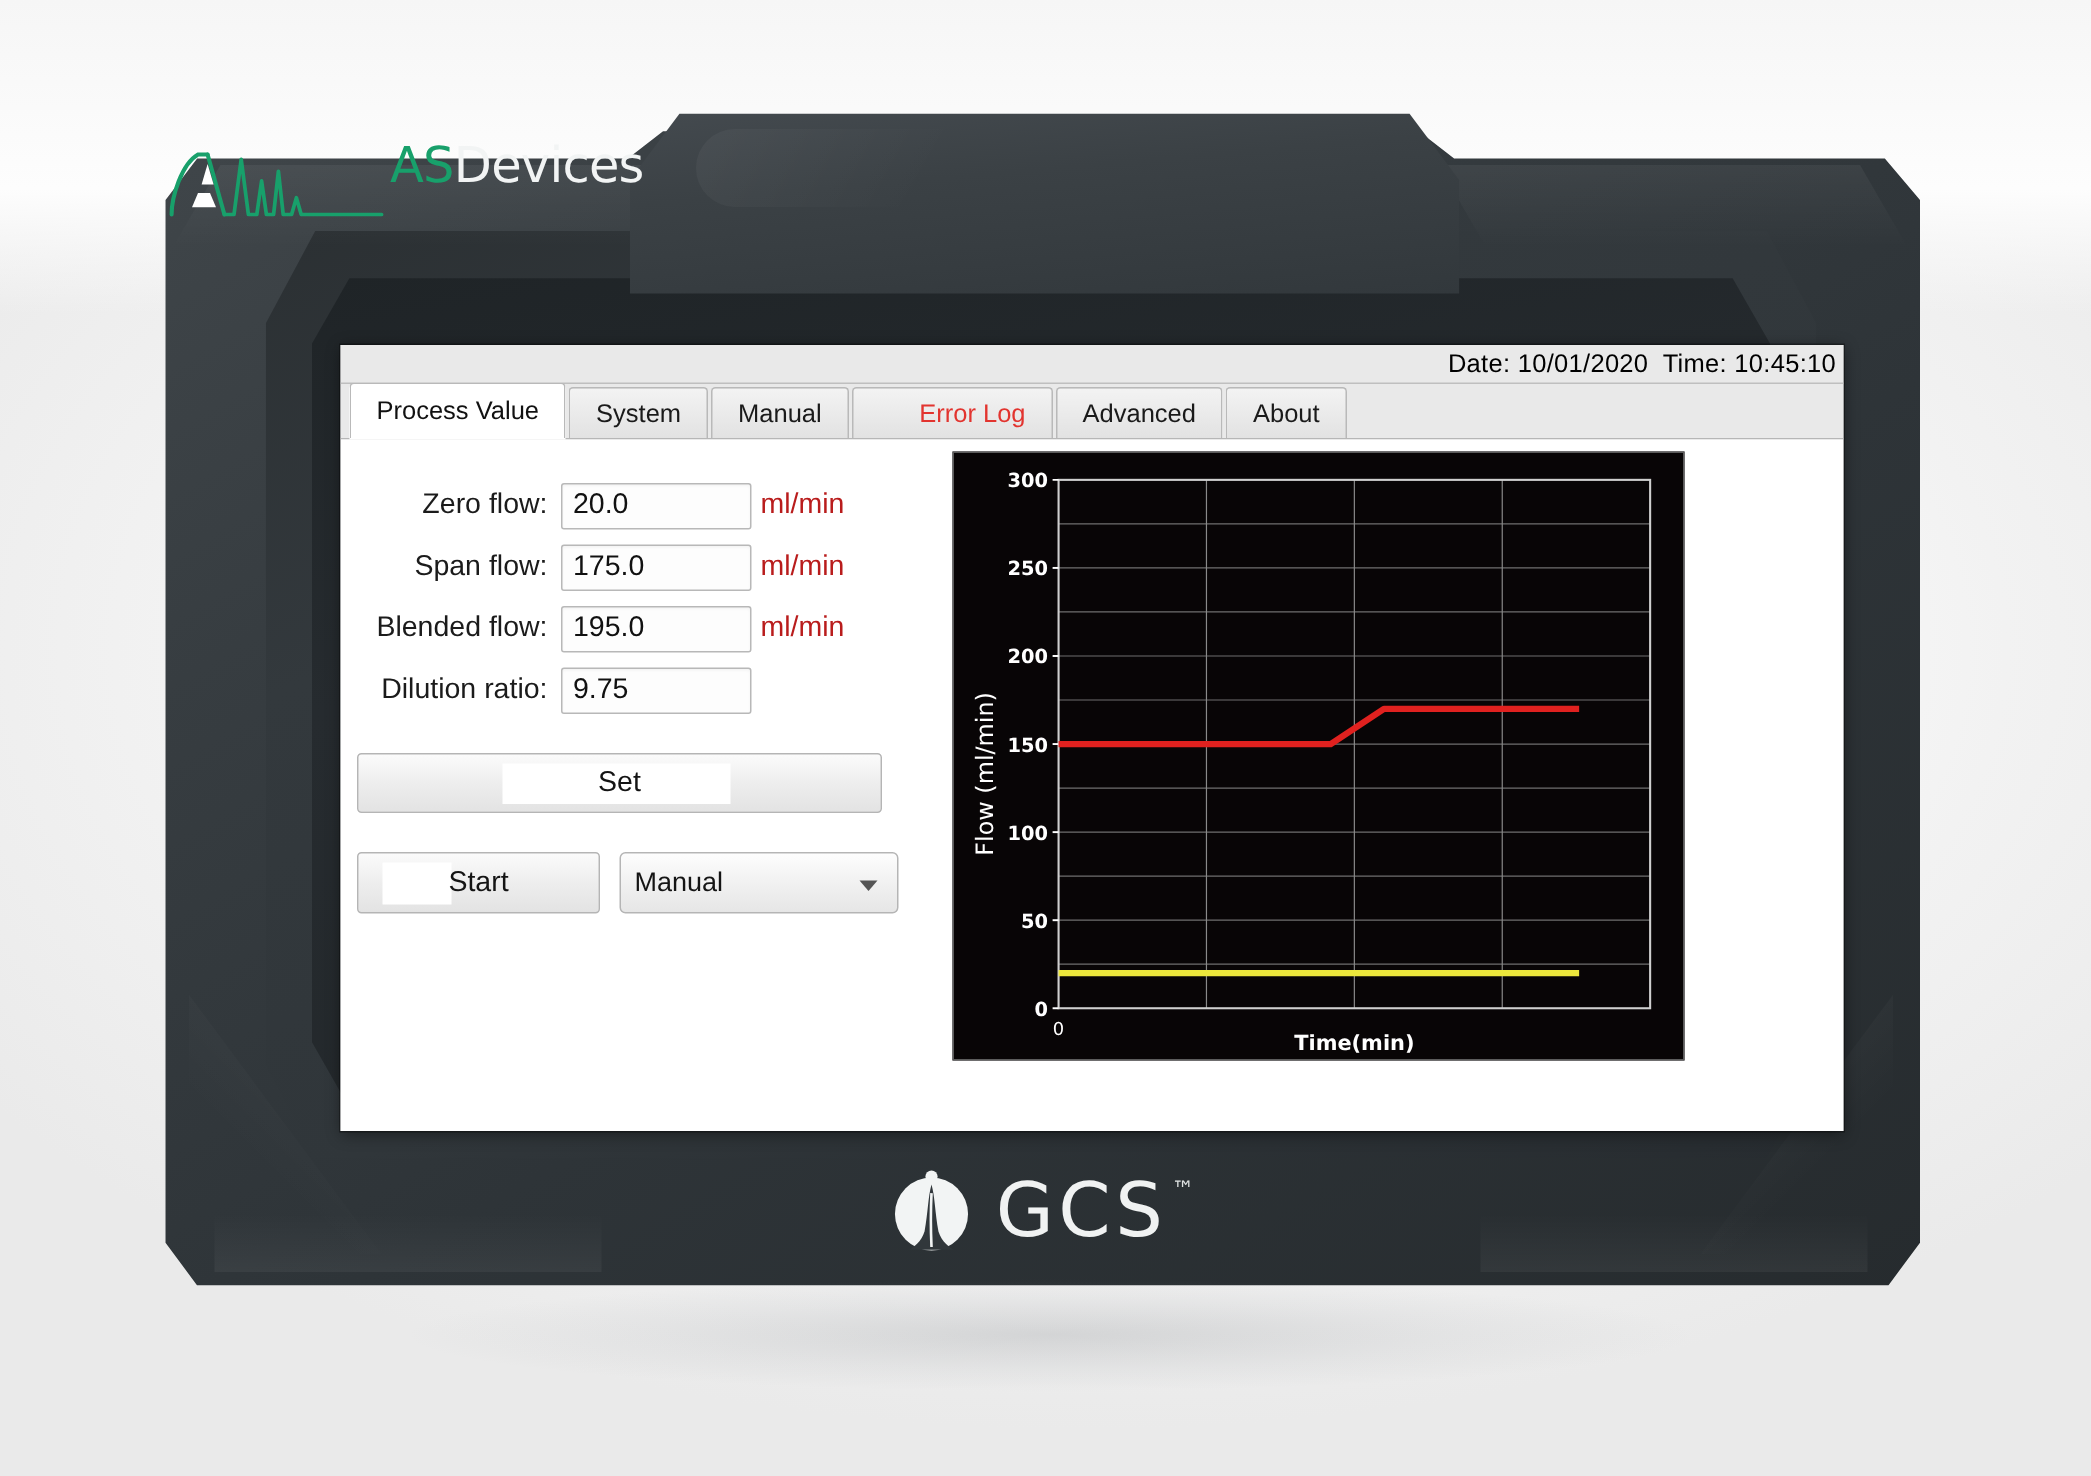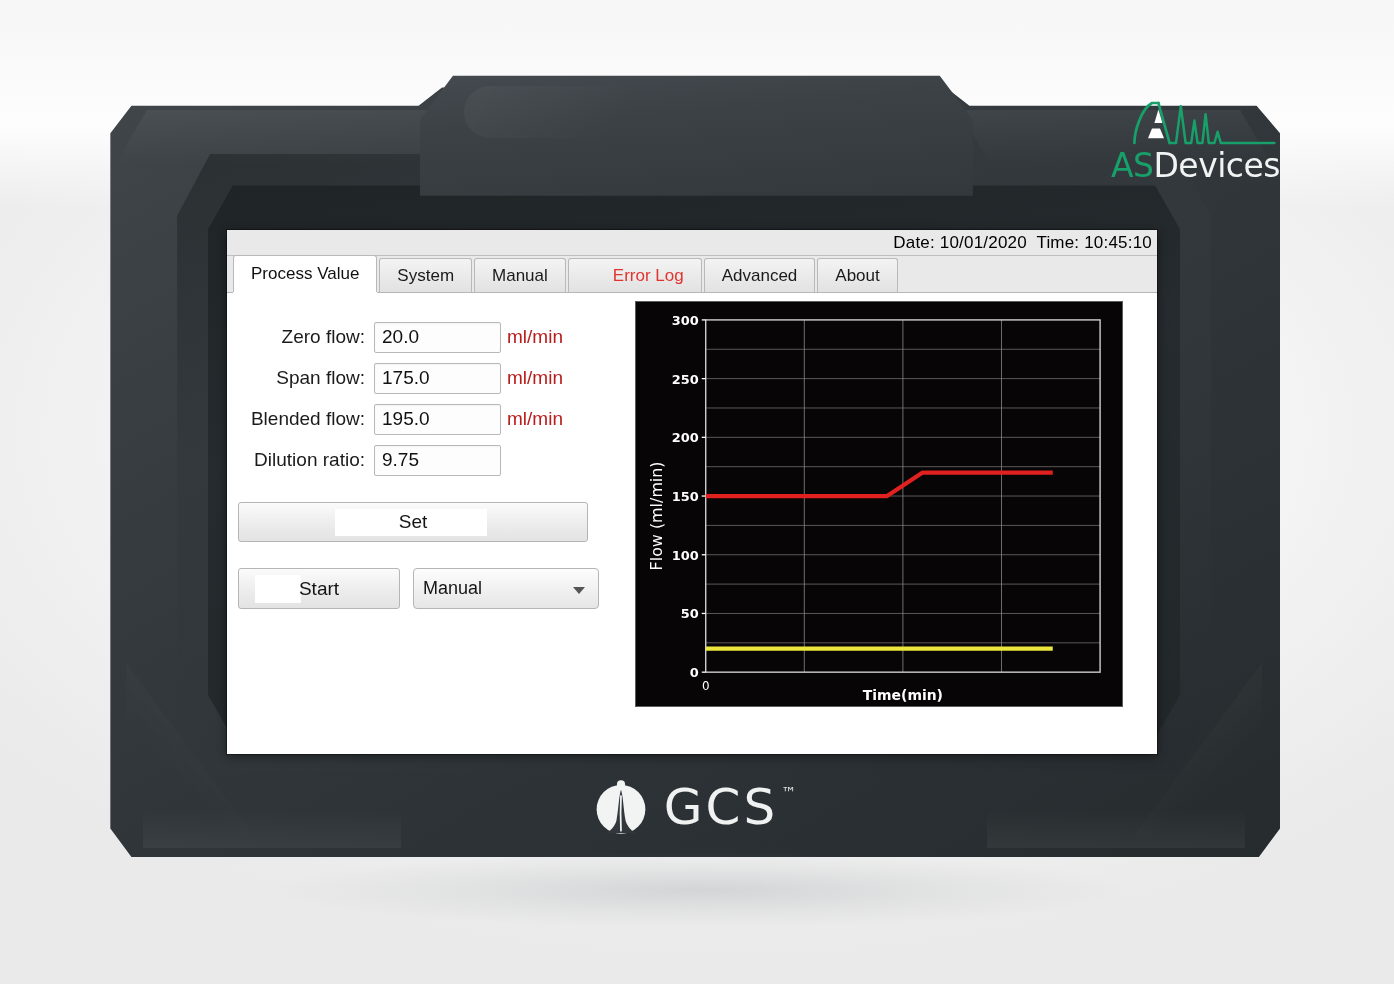--- a/index.html
+++ b/index.html
@@ -102,41 +102,41 @@
   .facet.corner-bl {
     left: 1.5%; bottom: 4%; width: 11%; height: 22%;
     background: linear-gradient(225deg, rgba(255,255,255,0.055), rgba(255,255,255,0) 65%);
     clip-path: polygon(0% 0%, 100% 100%, 0% 100%);
   }
 
   
   .asd-logo {
     position: absolute;
     left: 0; right: 0; top: 2.2%;
-    display: flex; flex-direction: column;
-    align-items: flex-end;
+    display: flex; flex-direction: row;
+    align-items: flex-start;
     pointer-events: none;
   }
   .asd-mark { width: 152px; height: 56px; display: block; }
   .asd-word {
     font-family: "DejaVu Sans", sans-serif;
     font-size: 33px;
     letter-spacing: -0.5px;
     line-height: 1;
     margin-top: -2px;
     font-weight: 400;
   }
   .asd-word .as { color: #18a06b; }
   .asd-word .dev { color: #f2f4f4; }
 
   
   .screen {
     position: absolute;
     left: 119px; top: 152px;
-    width: 930px; height: 524px;
+    width: 1002px; height: 524px;
     background: #ffffff;
     overflow: hidden;
     box-shadow: 0 0 0 1px rgba(0,0,0,0.35), 0 2px 10px rgba(0,0,0,0.45);
   }
 
   
   .datetime-bar {
     height: 26px;
     background: #e9e9e9;
     border-bottom: 1px solid #bfbfbf;

